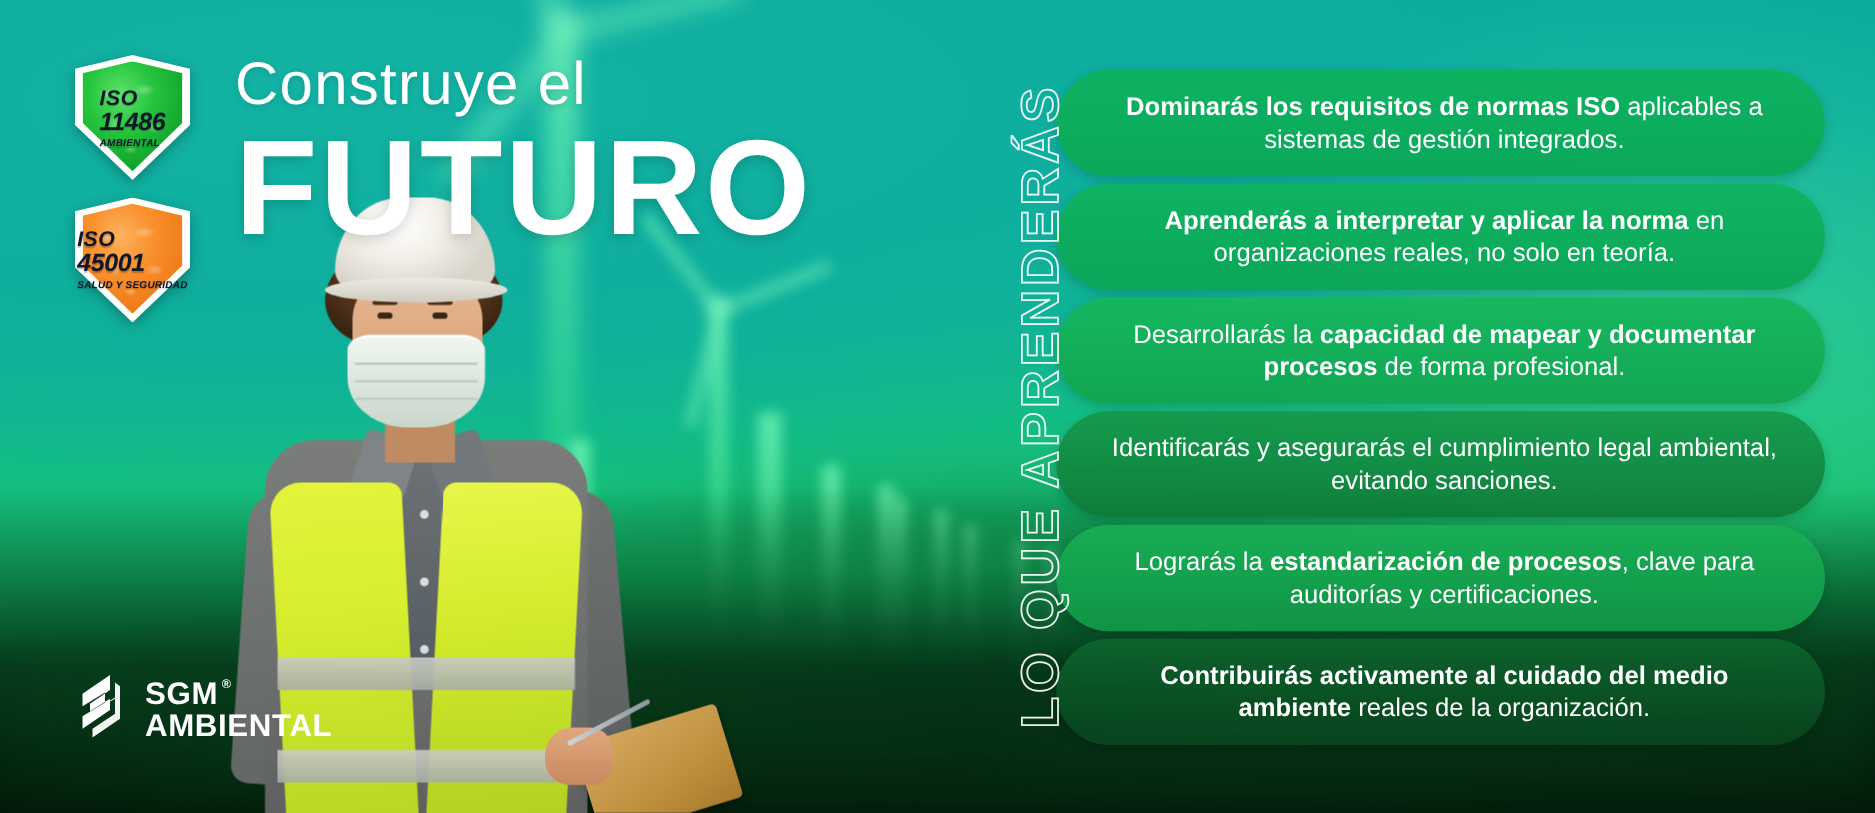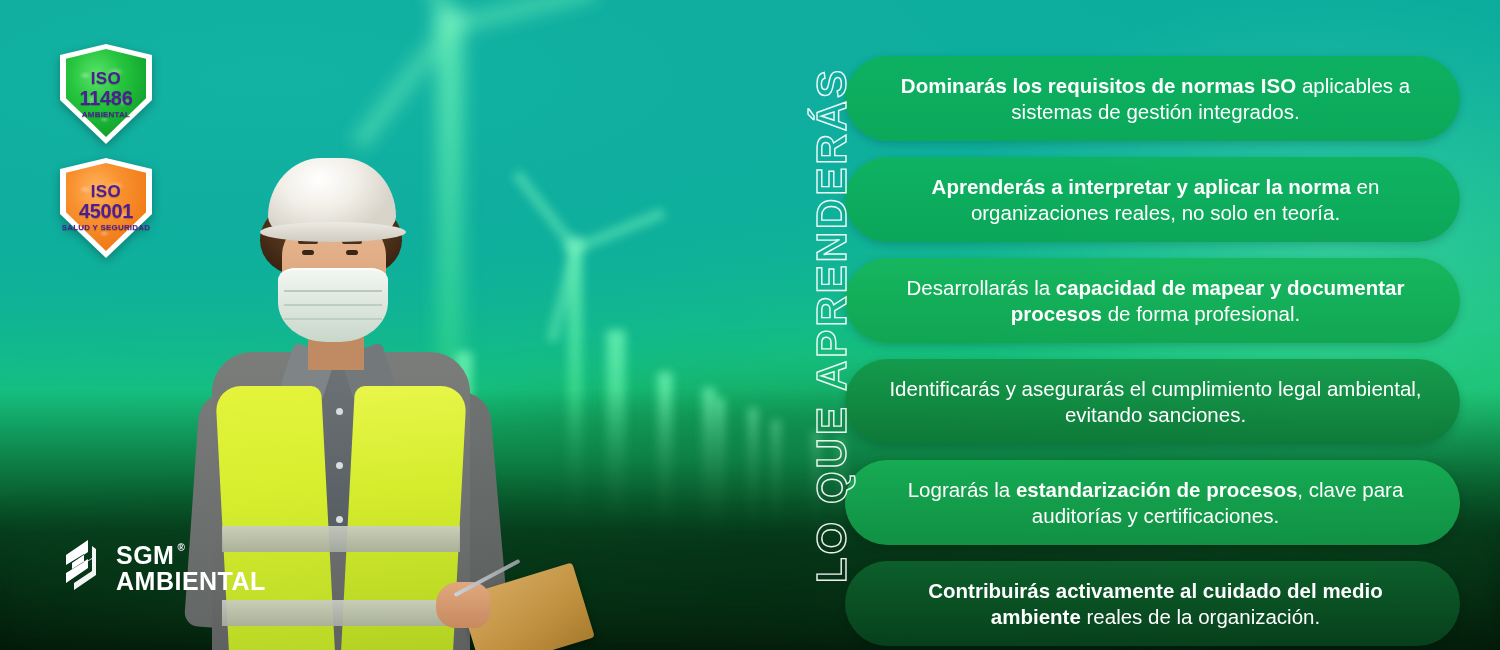--- a/index.html
+++ b/index.html
@@ -100,21 +100,21 @@
     position:absolute; left:6px; right:6px; top:5px; bottom:7px;
     clip-path:polygon(50% 0%, 100% 11%, 100% 56%, 50% 100%, 0% 56%, 0% 11%);
     opacity:.30;
     background:
       radial-gradient(9px 6px at 24% 30%, #fff 0%, rgba(255,255,255,0) 70%),
       radial-gradient(13px 7px at 62% 26%, #fff 0%, rgba(255,255,255,0) 70%),
       radial-gradient(8px 10px at 32% 58%, #fff 0%, rgba(255,255,255,0) 70%),
       radial-gradient(11px 7px at 72% 60%, #fff 0%, rgba(255,255,255,0) 70%),
       radial-gradient(7px 5px at 48% 80%, #fff 0%, rgba(255,255,255,0) 70%);
   }
-  .shield .txt { position:relative; z-index:2; text-align:center; color:#4c1d95; line-height:1; }
+  .shield .txt { position:relative; z-index:2; color:#0f172a; line-height:1;font-style:italic; }
   .shield .s-iso  { font-size:17px; font-weight:bold; letter-spacing:.4px; text-shadow:0 1px 1px rgba(0,0,0,.25); }
   .shield .s-num  { font-size:20px; font-weight:bold; letter-spacing:-.3px; margin-top:1px; text-shadow:0 1px 1px rgba(0,0,0,.25); }
   .shield .s-sub  { font-size:8px; font-weight:bold; letter-spacing:.2px; margin-top:3px; text-shadow:0 1px 1px rgba(0,0,0,.25); }
   .shield.orange .s-sub { line-height:1.12; }
 
   .headline { position:absolute; left:188px; top:44px; z-index:6; color:#fff; }
   .h-small {
     font-size:48px; font-weight:300; letter-spacing:1px; line-height:1;
     text-shadow:0 2px 6px rgba(0,0,0,.14);
   }
@@ -253,21 +253,21 @@
     font-size:42px; font-weight:bold; letter-spacing:3px;
     color:transparent;
     -webkit-text-stroke:1.4px rgba(255,255,255,0.92);
     text-stroke:1.4px rgba(255,255,255,0.92);
   }
 
   .cards { position:absolute; left:845px; top:56px; width:615px; z-index:7; }
   .card {
     position:relative;
     min-height:85px;
-    margin-bottom:16px;
+    margin-bottom:6px;
     border-radius:46px;
     display:flex; align-items:center; justify-content:center;
     padding:10px 34px 10px 40px;
     color:#fff;
     box-shadow:0 3px 9px rgba(0,0,0,0.17);
   }
   .card p { font-size:20.5px; line-height:1.26; text-align:center; font-weight:400; }
   .card b { font-weight:bold; }
   .card-1 { background:linear-gradient(180deg, rgba(13,177,95,0.97) 0%, rgba(12,167,88,0.97) 100%); }
   .card-2 { background:linear-gradient(180deg, rgba(14,179,96,0.96) 0%, rgba(12,165,86,0.96) 100%); }
@@ -351,20 +351,24 @@
       <div class="inner"></div>
       <div class="globe"></div>
       <div class="txt">
         <div class="s-iso">ISO</div>
         <div class="s-num">45001</div>
         <div class="s-sub">SALUD Y SEGURIDAD</div>
       </div>
     </div>
   </div>
 
+  <div class="headline">
+    <div class="h-small">Construye el</div>
+    <div class="h-big">FUTURO</div>
+  </div>
 
   <div class="worker">
     <div class="w-part w-arm-l"></div>
     <div class="w-part w-arm-r"></div>
     <div class="w-part w-torso"></div>
     <div class="w-part w-shirt"></div>
     <div class="w-part w-collar-l"></div>
     <div class="w-part w-collar-r"></div>
     <div class="w-part w-neck"></div>
     <div class="w-part w-hair"></div>

